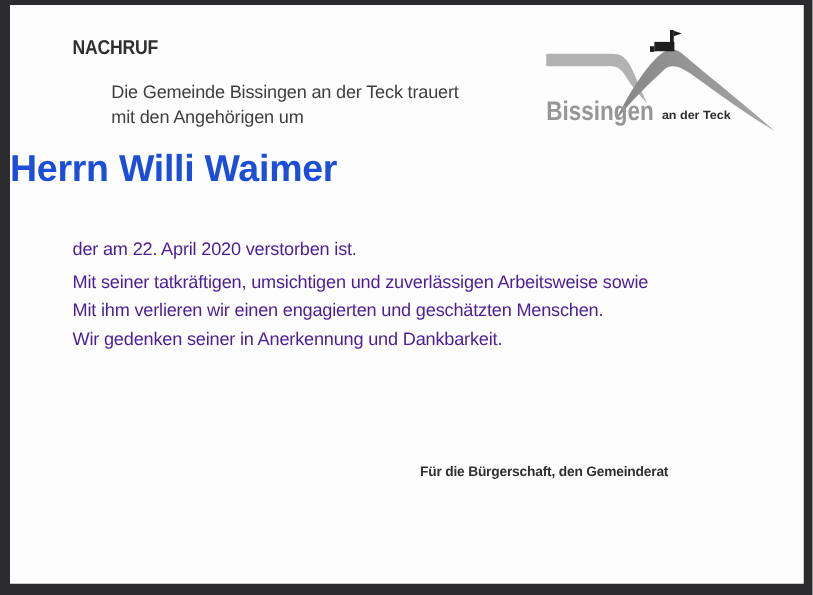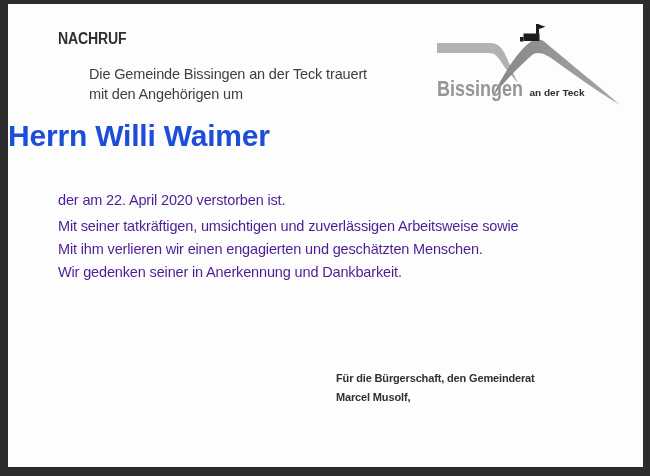--- a/index.html
+++ b/index.html
@@ -101,16 +101,15 @@
     <div class="para">
       <div class="line">Mit ihm verlieren wir einen engagierten und geschätzten Menschen.</div>
     </div>
     <div class="para">
       <div class="line">Wir gedenken seiner in Anerkennung und Dankbarkeit.</div>
     </div>
   </div>
 
   <div class="signature">
     <div class="line">Für die Bürgerschaft, den Gemeinderat</div>
-    <div class="line">Marcel Musolf,</div>
   </div>
 
 </div>
 
 </body></html>

